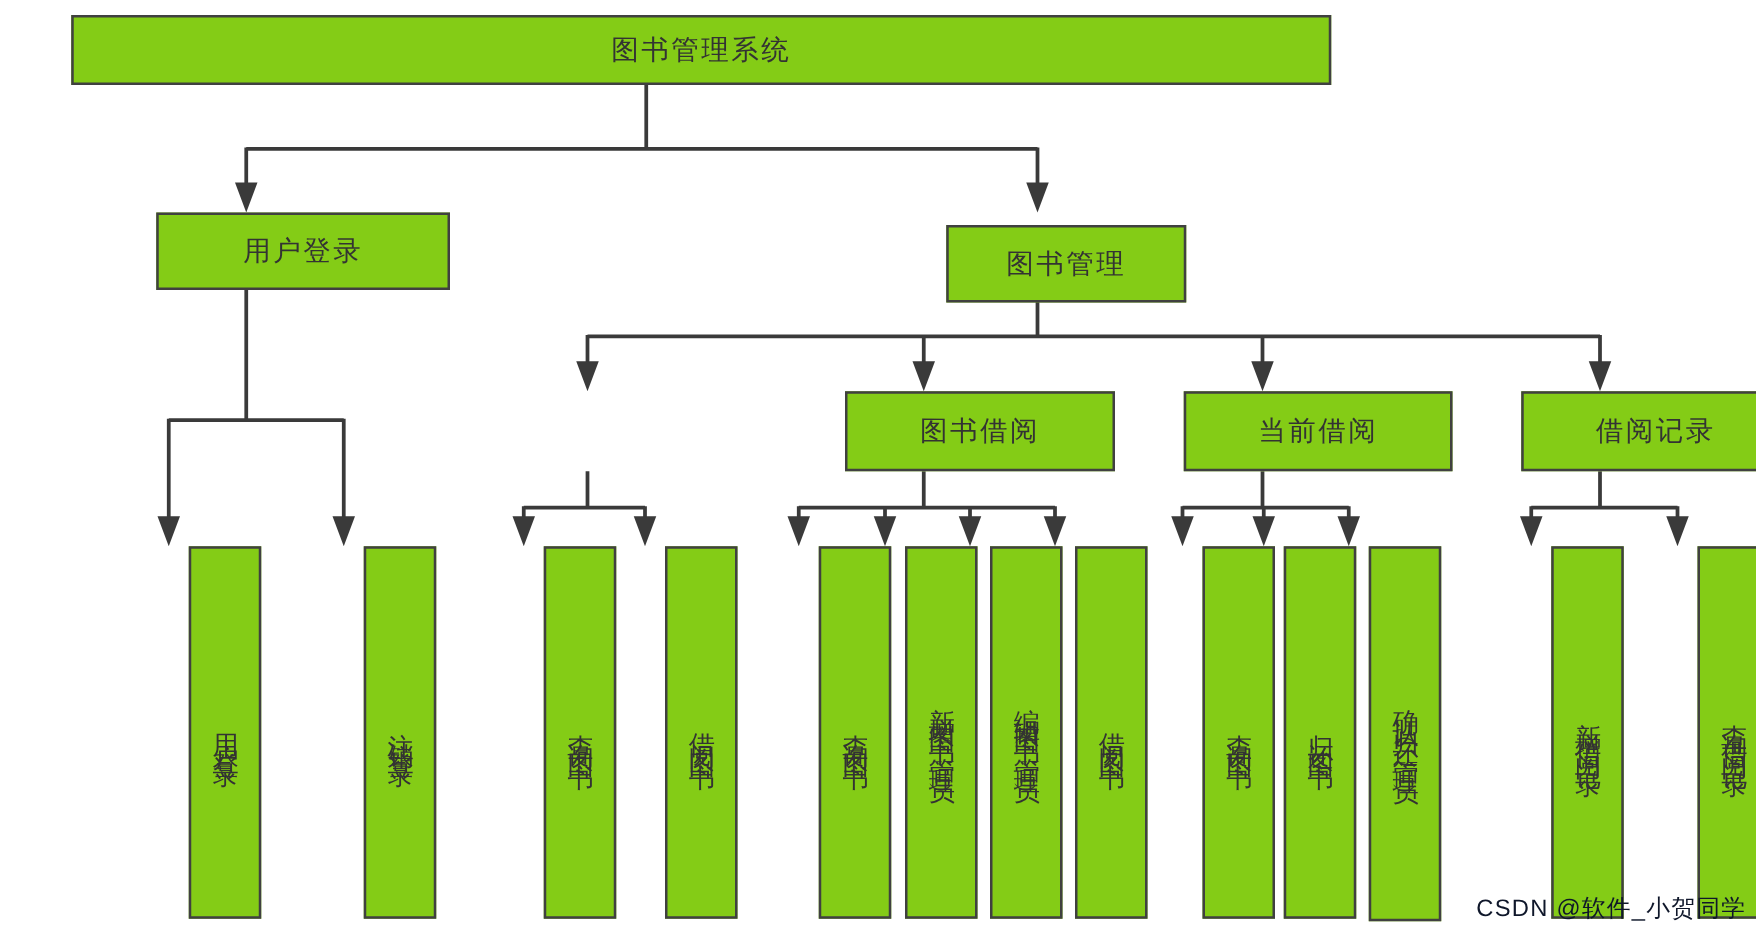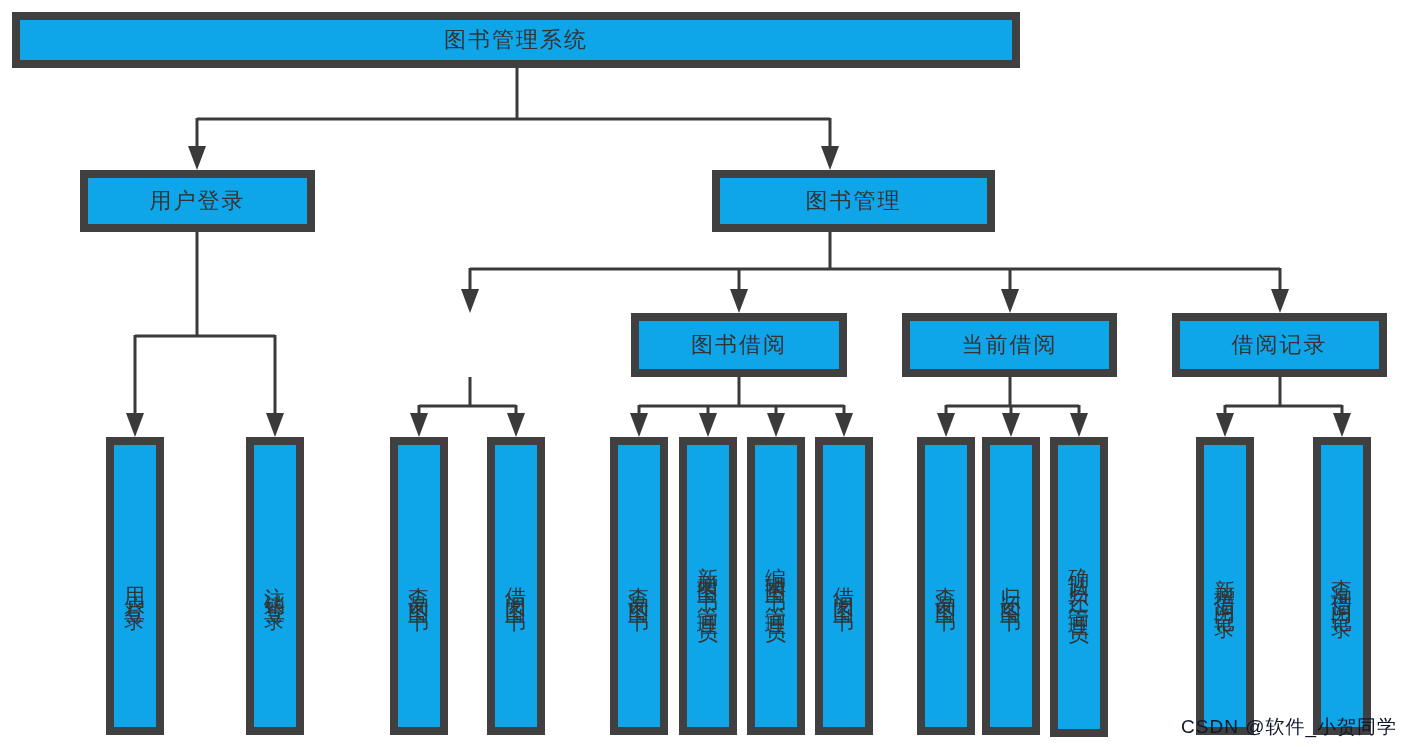--- a/index.html
+++ b/index.html
@@ -11,27 +11,28 @@
   #canvas {
     position: relative;
     width: 1405px;
     height: 747px;
     background: #ffffff;
     overflow: hidden;
   }
   .node {
     position: absolute;
     box-sizing: border-box;
-    border: 8px solid #404040;
-    background: #0ea5e9;
+    border: 2px solid #404040;
+    background: #84cc16;
     display: flex;
     align-items: center;
     justify-content: center;
     color: #333333;
     z-index: 2;
+    margin-left: 45px;
   }
   .node.h {
     font-size: 22px;
     letter-spacing: 2px;
     white-space: nowrap;
   }
   .node.v {
     writing-mode: vertical-rl;
     font-size: 21px;
     letter-spacing: 8px;
@@ -86,21 +87,21 @@
                M767 413 L785 413 L776 437 Z M835 413 L853 413 L844 437 Z
                M937 413 L955 413 L946 437 Z M1002 413 L1020 413 L1011 437 Z
                M1070 413 L1088 413 L1079 437 Z
                M1216 413 L1234 413 L1225 437 Z M1333 413 L1351 413 L1342 437 Z"></path>
     </g>
   </svg>
 
   <div class="node h" style="left:12px; top:12px; width:1008px; height:56px;">图书管理系统</div>
 
   <div class="node h" style="left:80px; top:170px; width:235px; height:62px;">用户登录</div>
-  <div class="node h" style="left:712px; top:170px; width:283px; height:62px;text-align:center;">图书管理</div>
+  <div class="node h" style="left:712px; top:180px; width:192px; height:62px;text-align:center;">图书管理</div>
 
   <div class="node h" style="left:902px; top:313px; width:215px; height:64px;">当前借阅</div>
   <div class="node h" style="left:631px; top:313px; width:216px; height:64px;">图书借阅</div>
   <div class="node h" style="left:1172px; top:313px; width:215px; height:64px;">借阅记录</div>
 
   <div class="node v" style="left:106px; top:437px; width:58px; height:298px;">用户登录</div>
   <div class="node v" style="left:246px; top:437px; width:58px; height:298px;">注销登录</div>
 
   <div class="node v" style="left:390px; top:437px; width:58px; height:298px;">查询图书</div>
   <div class="node v" style="left:487px; top:437px; width:58px; height:298px;">借阅图书</div>

